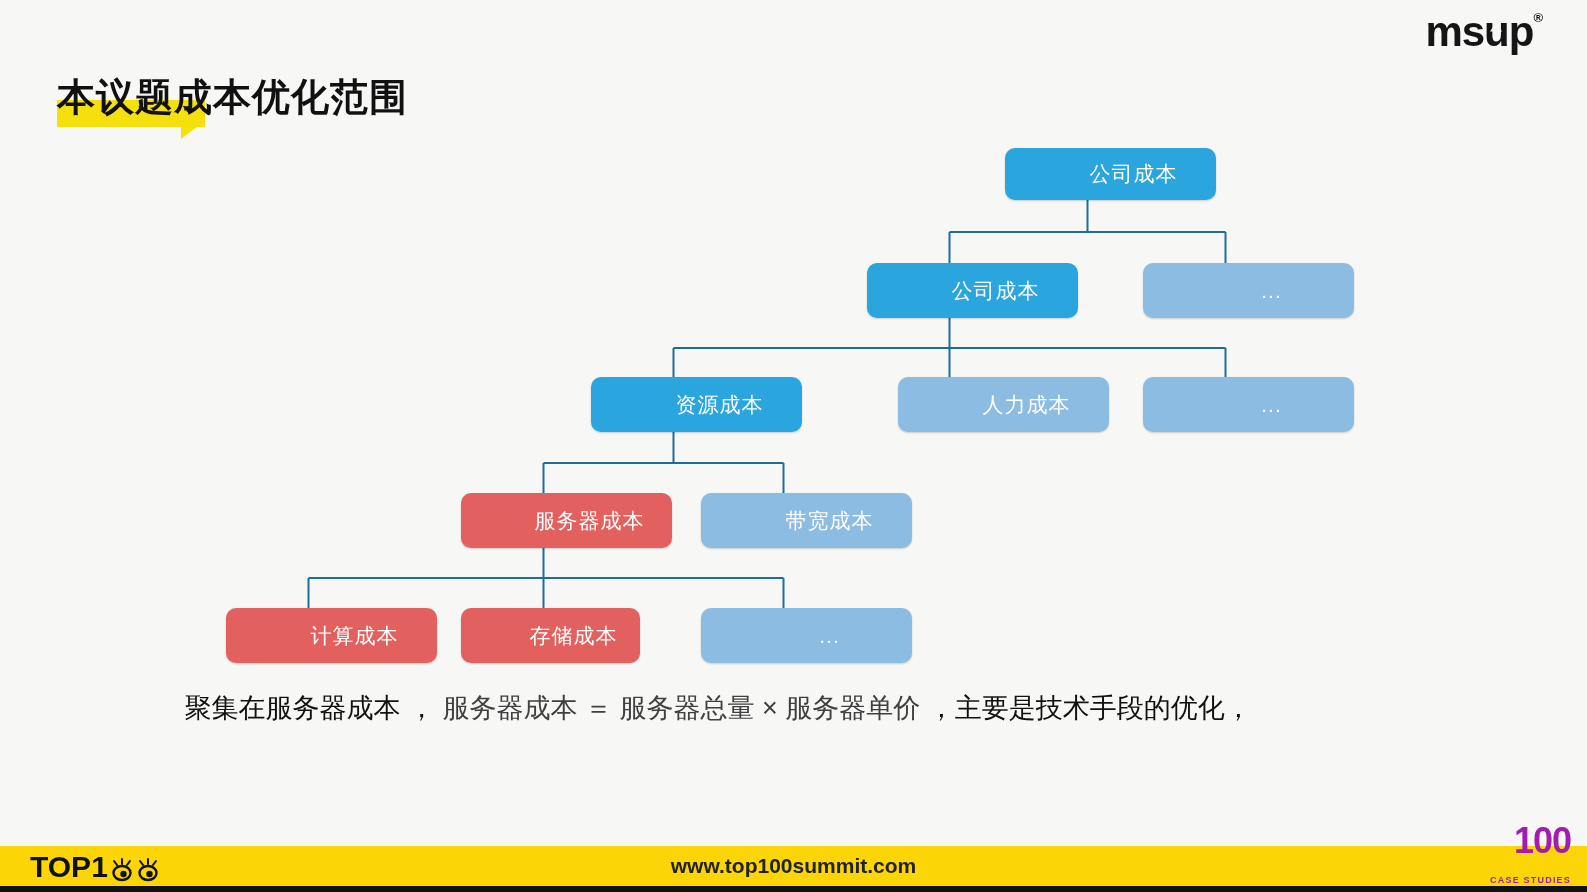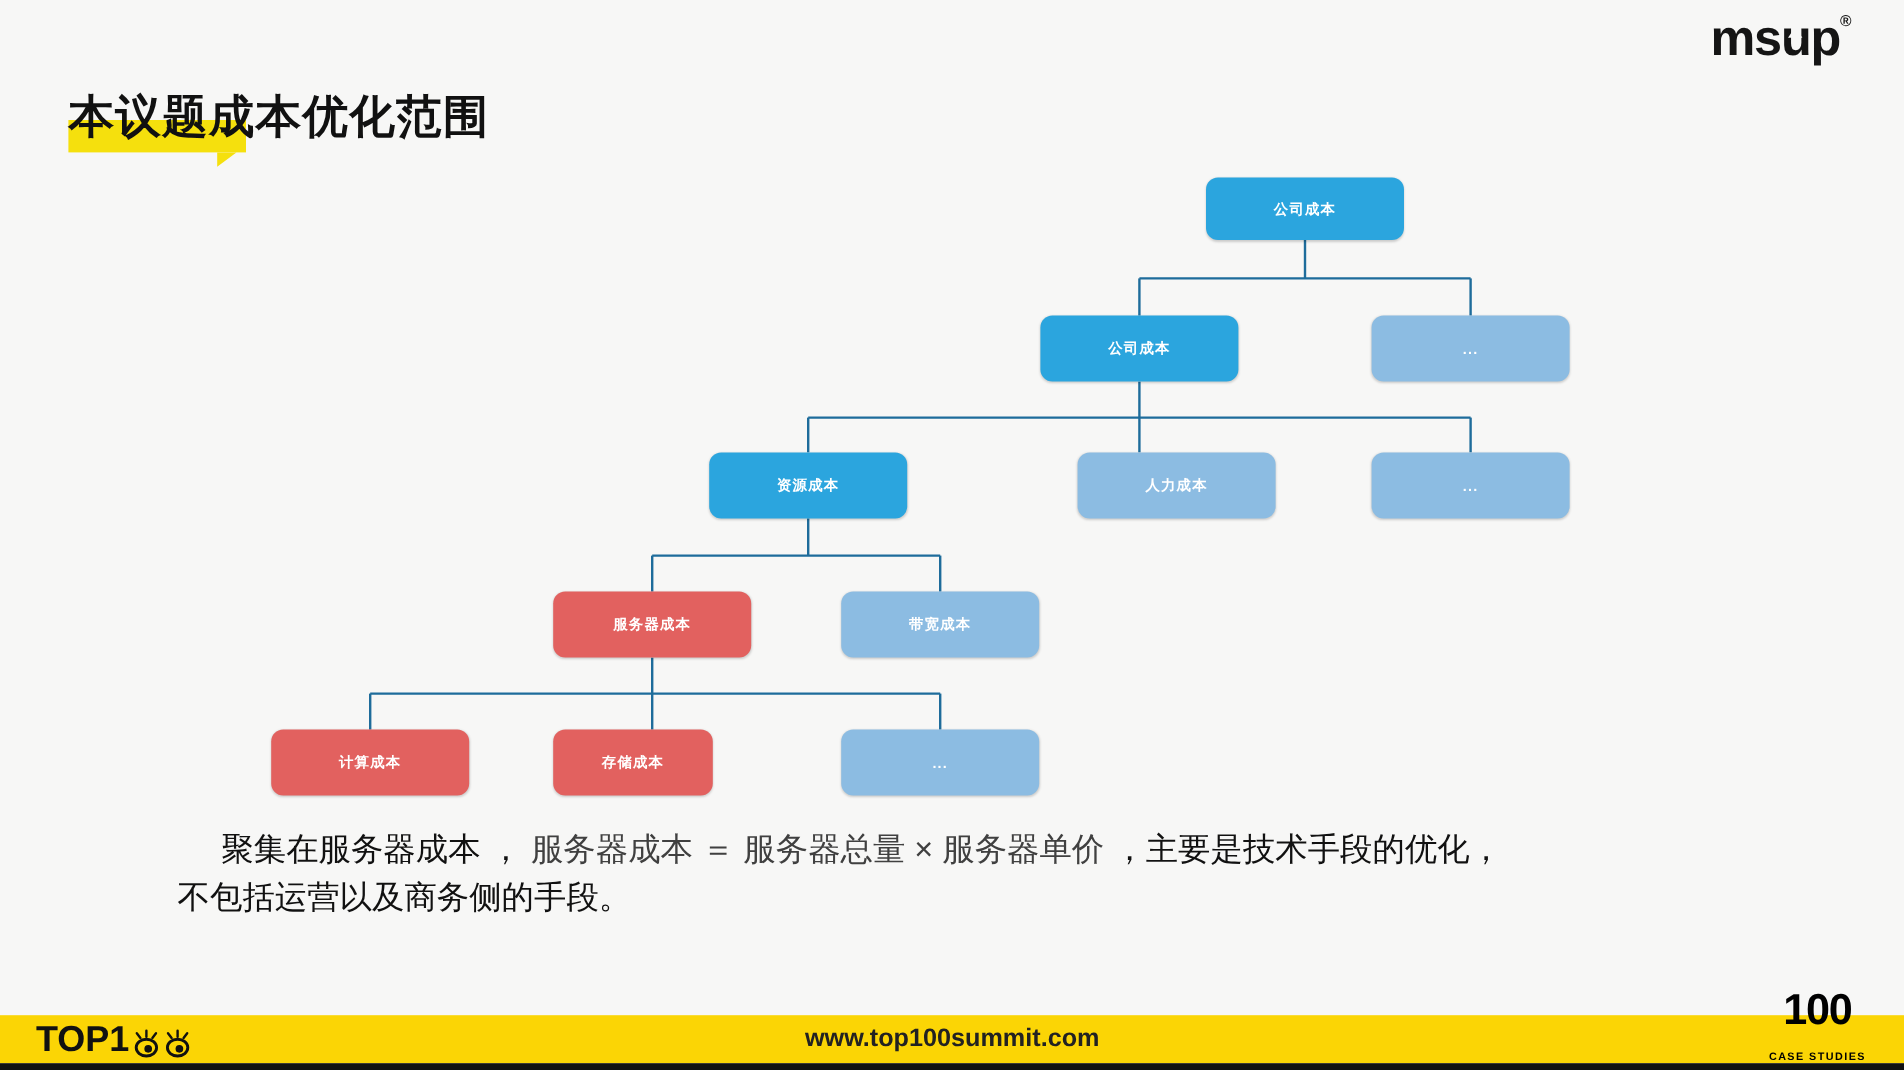--- a/index.html
+++ b/index.html
@@ -38,23 +38,24 @@
   .msup-logo .u::before{
     content:"";position:absolute;left:50%;top:44%;transform:translateX(-50%);
     width:4px;height:9px;background:#f7f7f6;
   }
   .msup-reg{font-size:13px;font-weight:700;vertical-align:top;position:relative;top:2px;letter-spacing:0;}
 
   
   #connector-layer{position:absolute;left:0;top:0;width:1587px;height:892px;pointer-events:none;}
   .tree-node{
     position:absolute;display:flex;align-items:center;justify-content:center;
-    border-radius:10px;color:#fff;font-size:12px;font-weight:700;
+    border-radius:10px;color:#fff;font-size:21px;font-weight:400;
     box-shadow:0 1px 2px rgba(0,0,0,0.18);
     letter-spacing:1px;
+    padding-left:46px;
   }
 
   
   .note{
     position:absolute;left:148px;top:688px;width:1290px;
     font-size:27px;line-height:40px;color:#111;
     text-indent:1.35em;margin:0;font-weight:500;
   }
 
   
@@ -66,21 +67,21 @@
   .top100-logo{
     position:absolute;left:30px;bottom:2px;display:flex;align-items:center;
     color:#111;font-weight:800;font-size:30px;letter-spacing:0;
   }
   .top100-logo .eyes{margin-left:1px;margin-top:6px;}
   .footer-url{
     position:absolute;left:0;right:0;text-align:center;
     font-size:21px;font-weight:700;color:#222;
   }
   .case-logo{
-    position:absolute;right:32px;bottom:1px;text-align:center;color:#000000;line-height:1;
+    position:absolute;right:16px;bottom:1px;text-align:right;color:#a21caf;line-height:1;
   }
   .case-logo .num{font-size:36px;font-weight:800;letter-spacing:-1px;display:block;}
   .case-logo .cap{font-size:9px;font-weight:700;letter-spacing:1.2px;display:block;margin-top:17px;}
 </style>
 </head>
 <body>
 
 <div class="slide">
 
   <div class="title-wrap">
@@ -119,21 +120,21 @@
       <div class="tree-node" style="left: 867px; top: 377px; width: 165px; height: 55px; background: rgb(140, 188, 226); margin-left: 31px;">人力成本</div>
       <div class="tree-node" style="left: 1143px; top: 377px; width: 165px; height: 55px; background: rgb(140, 188, 226);">...</div>
       <div class="tree-node" style="left: 461px; top: 493px; width: 165px; height: 55px; background: rgb(226, 97, 95); border-radius: 10px;">服务器成本</div>
       <div class="tree-node" style="left: 701px; top: 493px; width: 165px; height: 55px; background: rgb(140, 188, 226);">带宽成本</div>
       <div class="tree-node" style="left: 226px; top: 608px; width: 165px; height: 55px; background: rgb(226, 97, 95);">计算成本</div>
       <div class="tree-node" style="left: 461px; top: 608px; width: 133px; height: 55px; background: rgb(226, 97, 95);">存储成本</div>
       <div class="tree-node" style="left: 701px; top: 608px; width: 165px; height: 55px; background: rgb(140, 188, 226);">...</div>
     </div>
 
   <p class="note"><span id="note-line1"><span>聚集在服务器成本 ， </span><span style="color: #404040; margin-top: 38px;">服务器成本 ＝ 服务器总量 × 服务器单价</span><span> ，主要是技术手段的优化，</span></span><br>
-  <span id="note-line2" style="display:inline-block;text-indent:0;">不包括运营以及商务侧的手段。</span></p>
+  </p>
 
   <div class="footer-bar" style="background: rgb(251, 213, 5);">
     <div class="top100-logo">
       <span>TOP1</span>
       <svg class="eyes" width="52" height="26" viewBox="0 0 52 26">
         <g stroke="#111" fill="none" stroke-width="2" stroke-linecap="round">
           <line x1="8" y1="8" x2="5" y2="4"></line>
             <line x1="13" y1="7" x2="13" y2="2"></line>
             <line x1="18" y1="8" x2="21" y2="4"></line>
           <line x1="34" y1="8" x2="31" y2="4"></line>

